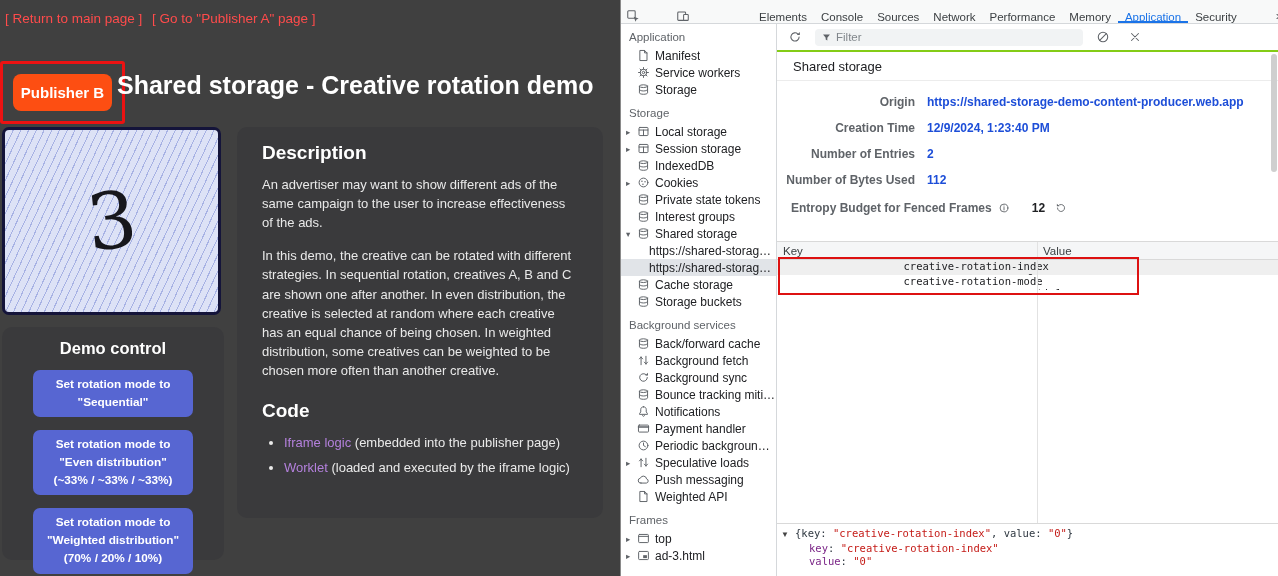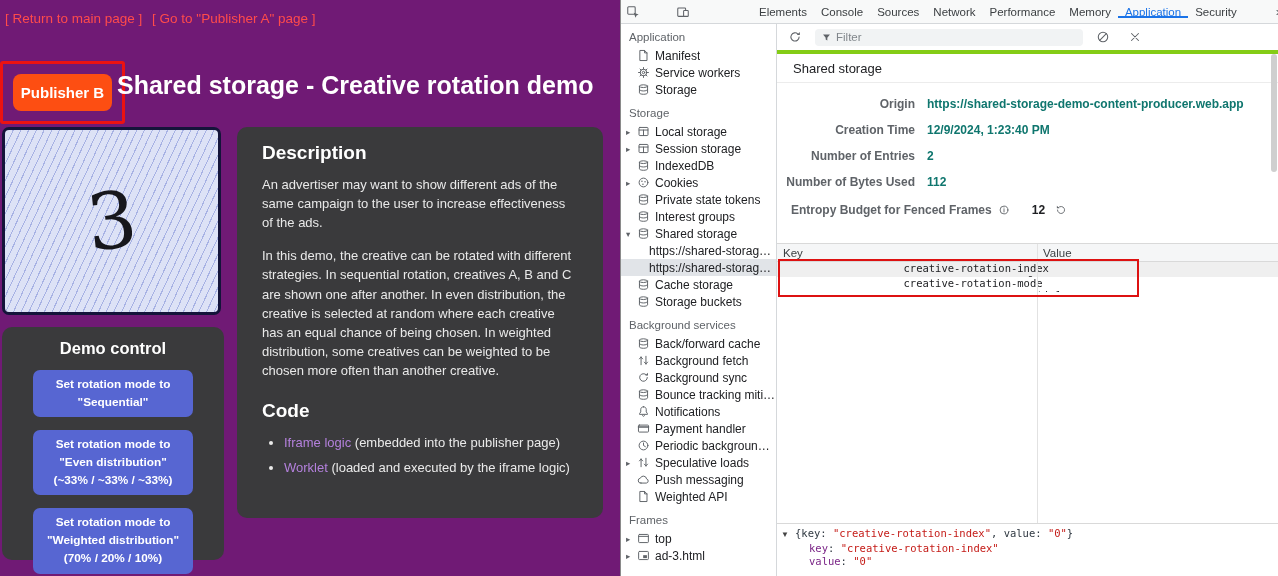--- a/index.html
+++ b/index.html
@@ -1,20 +1,20 @@
 <!DOCTYPE html>
 <html><head>
 <meta charset="utf-8">
 <style>
   html,body{margin:0;padding:0;background:#000;}
   body{width:1278px;height:576px;overflow:hidden;font-family:"Liberation Sans",sans-serif;position:relative;}
   .screen{position:absolute;inset:0;width:1278px;height:576px;overflow:hidden;}
 
   
-  .page{position:absolute;left:0;top:0;width:620px;height:576px;background:#701a75;color:#fff;overflow:hidden;}
+  .page{position:absolute;left:0;top:0;width:620px;height:576px;background:#404040;color:#fff;overflow:hidden;}
   .top-links{position:absolute;left:5px;top:11px;font-size:13.5px;}
   .top-links a{color:#ff4b4b;text-decoration:none;cursor:pointer;margin-right:6px;}
   .pub-annotation{position:absolute;left:0;top:61px;border:3px solid #ec1212;border-radius:3px;padding:10px;}
   .pub-btn{display:block;width:99px;height:37px;background:#fd4e12;color:#fff;border:none;border-radius:8px;
            font-family:"Liberation Sans",sans-serif;font-size:15px;font-weight:bold;cursor:pointer;}
   .page-title{position:absolute;left:117px;top:71px;margin:0;font-size:25px;font-weight:bold;color:#fff;}
   .creative{position:absolute;left:2px;top:127px;width:219px;height:188px;box-sizing:border-box;
             background:#dde2f6;border:3px solid #14143a;border-radius:7px;
             background-image:repeating-linear-gradient(115deg,rgba(114,130,210,0.5) 0px,rgba(114,130,210,0.5) 1px,transparent 1px,transparent 7px);
             display:flex;align-items:center;justify-content:center;}
@@ -34,21 +34,21 @@
   .code-link{color:#b481dd;cursor:pointer;text-decoration:none;}
 
   
   .devtools{position:absolute;left:620px;top:0;width:658px;height:576px;background:#fff;box-sizing:border-box;
             border-left:1px solid #8a8a8a;display:flex;flex-direction:column;color:#202124;}
   .icn{display:inline-flex;width:14px;height:14px;flex:none;}
   .icn svg{width:100%;height:100%;stroke:#5f6368;fill:none;stroke-width:1.2;stroke-linecap:round;stroke-linejoin:round;}
   .icn .f{fill:#5f6368;stroke:none;}
   .icn .fb{fill:#1a73e8;stroke:none;}
 
-  .dt-tabbar{height:23px;flex:none;display:flex;align-items:center;background:#f8f9f9;border-bottom:1px solid #d5d8db;
+  .dt-tabbar{height:23px;flex:none;display:flex;align-items:flex-end;background:#f8f9f9;border-bottom:1px solid #d5d8db;
              font-size:11.5px;color:#3c4043;overflow:hidden;gap:26px;}
   .dt-iconbtn{display:flex;align-items:center;justify-content:center;width:24px;color:#5f6368;cursor:pointer;flex:none;}
   .dt-sep{width:1px;background:#d5d8db;margin:4px 2px;flex:none;}
   .dt-tabs{display:flex;}
   .dt-tab{display:flex;align-items:center;padding:0 7px;cursor:pointer;white-space:nowrap;}
   .dt-tab.active{color:#1a73e8;box-shadow:inset 0 -2px 0 #1a73e8;}
   .dt-tab-more{display:flex;align-items:center;padding:0 6px;font-size:13px;color:#5f6368;cursor:pointer;}
   .dt-right{margin-left:auto;display:flex;align-items:center;padding-right:1px;}
   .dt-issues{display:flex;align-items:center;gap:3px;font-size:11px;color:#5f6368;padding:0 5px;cursor:pointer;}
   .dt-issues .icn{width:12px;height:12px;}
@@ -59,29 +59,29 @@
   .sb-header{color:#5f6368;font-size:11.5px;padding:9px 4px 4px 8px;white-space:nowrap;}
   .sb-header:first-child{padding-top:5px;}
   .sb-item{display:flex;align-items:center;height:17px;padding-left:5px;cursor:pointer;white-space:nowrap;overflow:hidden;}
   .sb-item.selected{background:#e1e4e8;}
   .sb-item.indent{padding-left:28px;}
   .sb-ex{width:11px;font-size:8.5px;color:#5f6368;flex:none;}
   .sb-item .icn{margin-right:5px;width:13px;height:13px;}
   .sb-label{overflow:hidden;text-overflow:ellipsis;color:#202124;}
 
   .dt-main{flex:1;position:relative;min-width:0;background:#fff;font-size:12px;overflow:hidden;}
-  .dt-toolbar{height:26px;display:flex;align-items:center;border-bottom:4px solid #84cc16;padding:0 6px;gap:8px;}
+  .dt-toolbar{height:26px;display:flex;align-items:center;border-bottom:2px solid #84cc16;padding:0 6px;gap:8px;}
   .dt-filter{width:256px;height:17px;background:#f1f3f4;border-radius:4px;display:flex;align-items:center;gap:4px;
              padding:0 6px;color:#80868b;font-size:11.5px;cursor:text;}
   .dt-filter .icn{width:11px;height:11px;}
   .dt-sec-title{font-size:13px;padding:7px 16px 6px;border-bottom:1px solid #ececec;color:#202124;}
   .dt-report{padding:8px 0 6px 6px;font-weight:bold;}
   .rep-row{display:flex;align-items:center;height:26px;}
   .rep-label{width:132px;flex:none;text-align:right;color:#5f6368;white-space:nowrap;}
-  .rep-value{margin-left:12px;color:#0f766e;white-space:nowrap;}
+  .rep-value{margin-left:12px;color:#1d4ed8;white-space:nowrap;}
   .rep-wide{display:flex;align-items:center;height:30px;padding-left:8px;color:#5f6368;}
   .rep-wide .icn{margin-left:6px;width:12px;height:12px;}
   .wide-val{margin-left:22px;color:#202124;}
   .rep-wide .reset{margin-left:10px;cursor:pointer;}
 
   .dt-grid{position:relative;height:289px;margin-top:12px;border-top:1px solid #d9d9d9;overflow:hidden;}
   .dt-grid-head{display:flex;height:17px;align-items:center;background:#f5f6f7;border-bottom:1px solid #d9d9d9;font-size:11.5px;color:#3c4043;}
   .col-key{width:260px;flex:none;padding-left:6px;box-sizing:border-box;overflow:hidden;white-space:nowrap;}
   .col-val{flex:1;padding-left:6px;overflow:hidden;white-space:nowrap;}
   .grid-row{display:flex;height:15px;align-items:center;font-family:"DejaVu Sans Mono",monospace;font-size:10.5px;color:#202124;cursor:pointer;flex-direction:column;}

